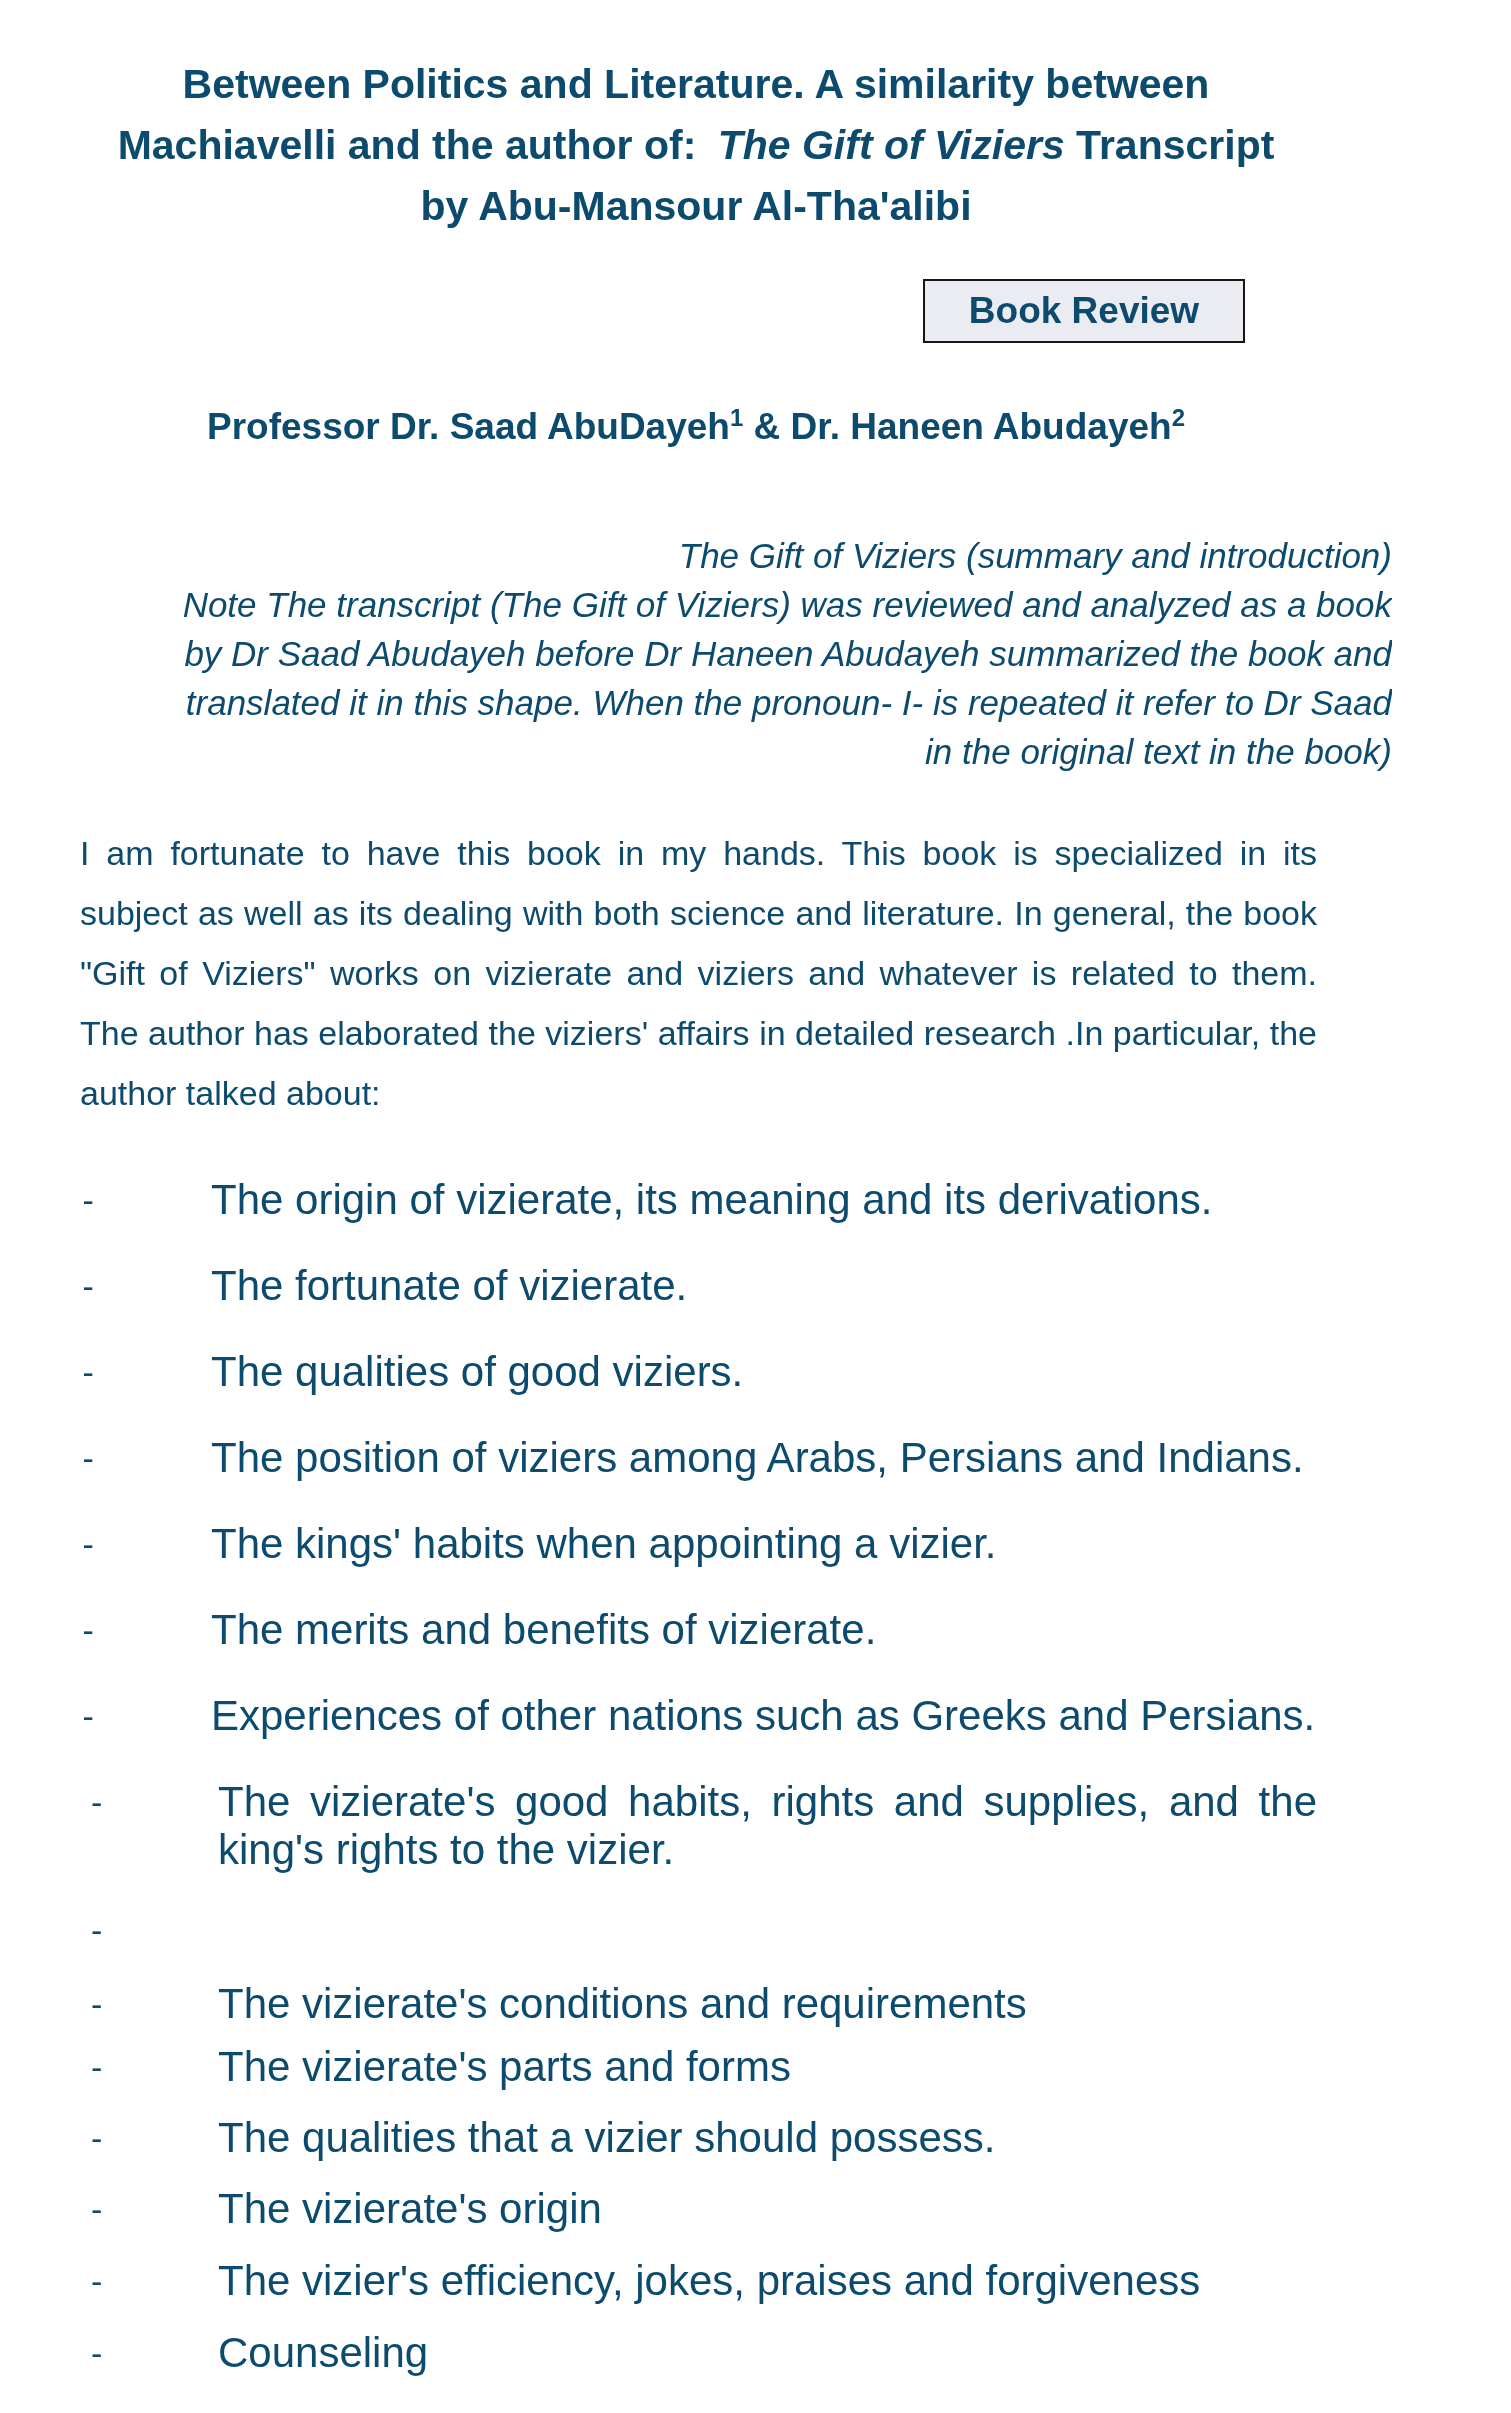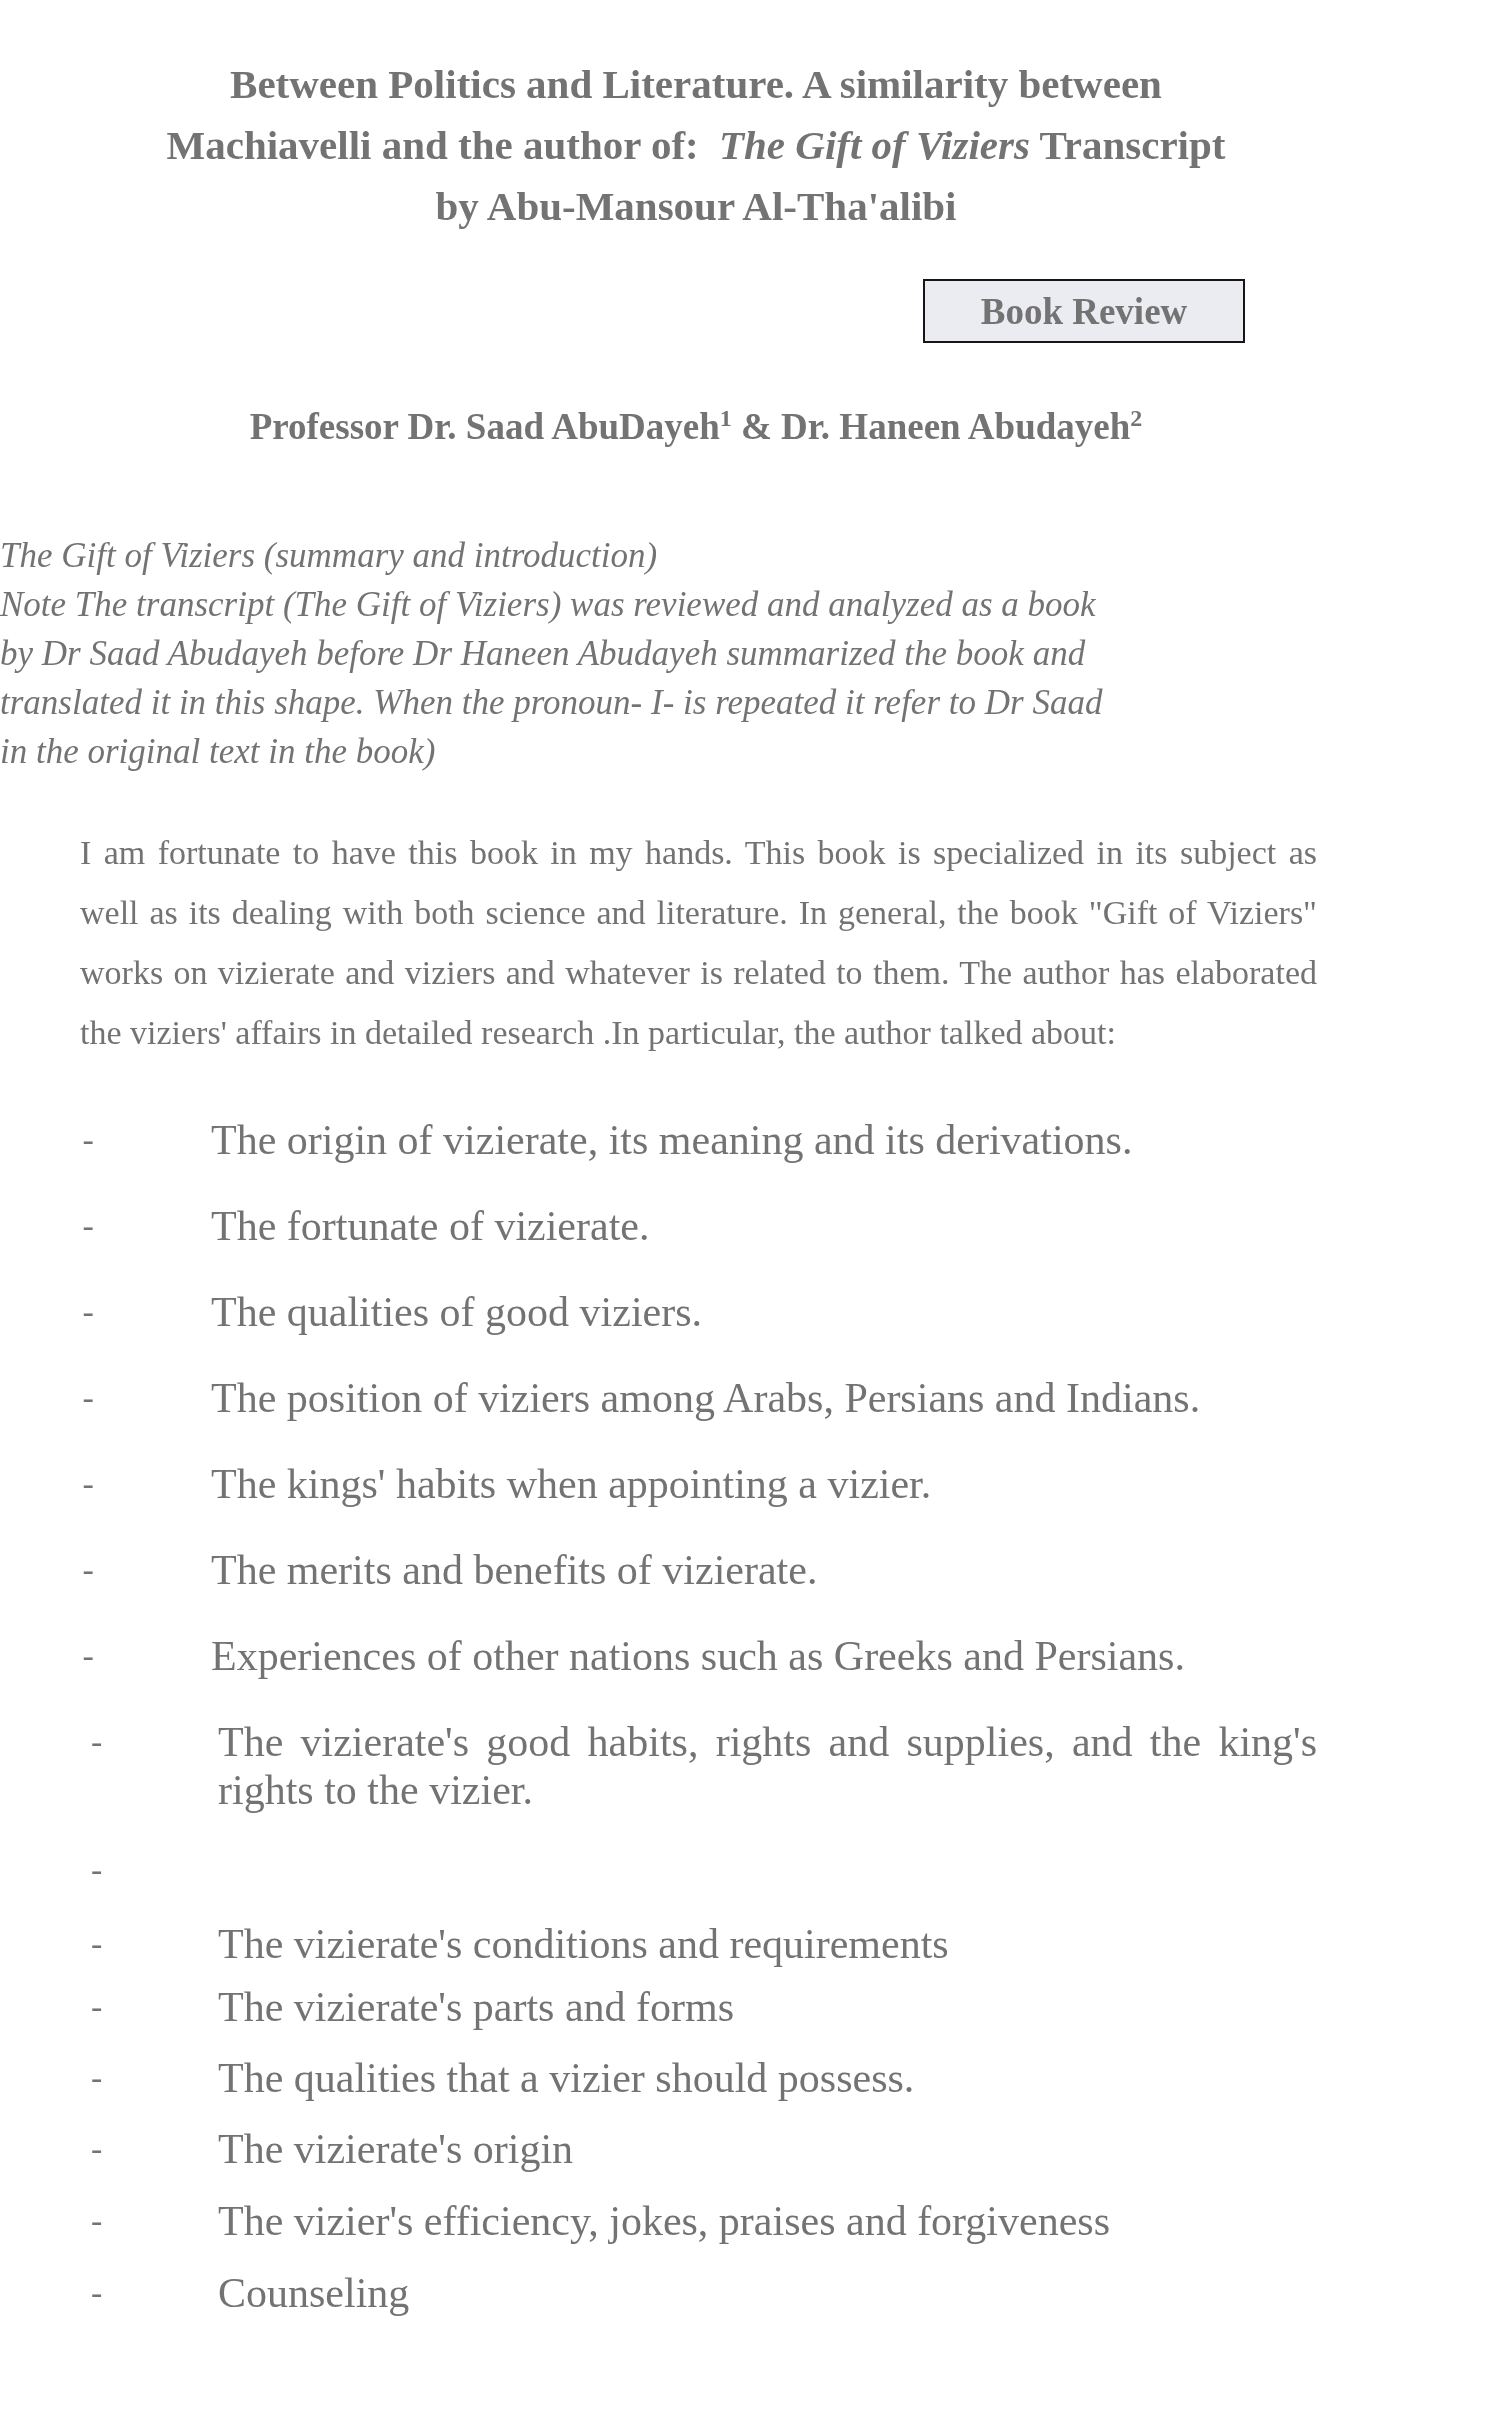--- a/index.html
+++ b/index.html
@@ -1,22 +1,22 @@
 <!DOCTYPE html>
 <html style="font-size:13.5px"><head>
 <meta charset="utf-8">
 <style>
   html, body { margin: 0; padding: 0; background: #ffffff; }
   .page {
     position: relative;
     width: 1392px;
     height: 2413px;
     background: #ffffff;
-    color: #737373;
-    font-family: Liberation Serif, serif;
+    color: #0c4a6e;
+    font-family: Liberation Sans, sans-serif;
     overflow: hidden;
   }
   
   .title-block { margin-top: 54px; text-align: center; }
   .title-line {
     font-size: 41px;
     font-weight: bold;
     line-height: 61px;
     white-space: nowrap;
   }
@@ -45,21 +45,21 @@
     white-space: nowrap;
   }
   .authors sup {
     font-size: 24px;
     line-height: 0;
     vertical-align: baseline;
     position: relative;
     top: -13.5px;
   }
   
-  .note-block { margin-top: 81px; text-align: left; }
+  .note-block { margin-top: 81px; text-align: right; }
   .note-line {
     font-size: 35px;
     font-style: italic;
     line-height: 49px;
     white-space: nowrap;
   }
   
   .intro-paragraph {
     margin: 47px 75px 0 80px;
     font-size: 34px;

